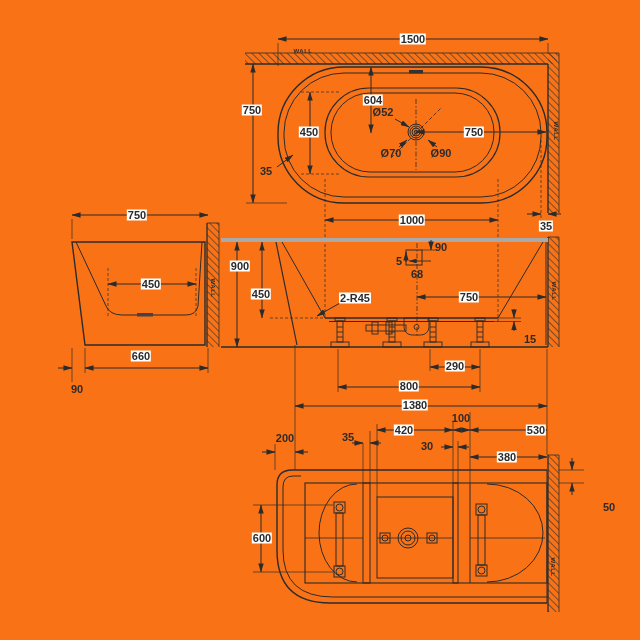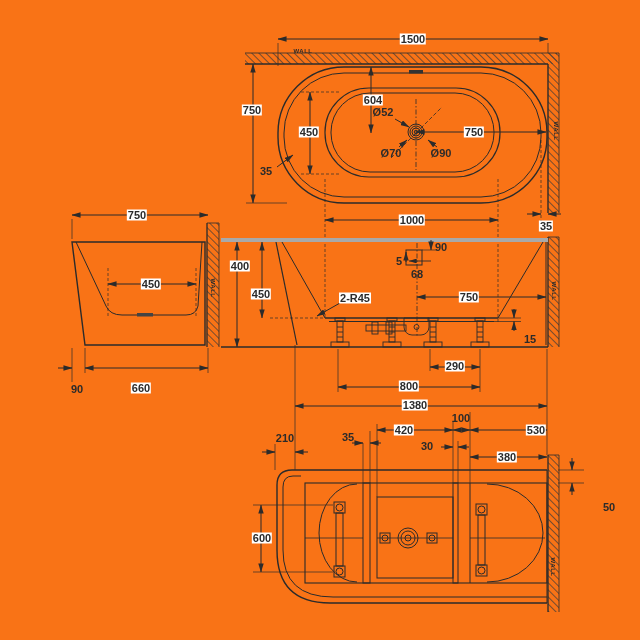--- a/index.html
+++ b/index.html
@@ -257,38 +257,38 @@
 <span class="d nobg" style="left:383px;top:112px">Ø52</span>
 <span class="d nobg" style="left:391px;top:153px">Ø70</span>
 <span class="d nobg" style="left:441px;top:153px">Ø90</span>
 <span class="d" style="left:474px;top:132px">750</span>
 <span class="d nobg" style="left:266px;top:171px">35</span>
 <span class="d" style="left:412px;top:220px">1000</span>
 <span class="d" style="left:546px;top:226px">35</span>
 
 <span class="d" style="left:137px;top:215px">750</span>
 <span class="d" style="left:151px;top:284px">450</span>
-<span class="d" style="left:141px;top:388px">660</span>
+<span class="d" style="left:141px;top:356px">660</span>
 <span class="d nobg" style="left:77px;top:389px">90</span>
 <span class="w v" style="left:213px;top:288px">WALL</span>
 
-<span class="d" style="left:240px;top:266px">400</span>
+<span class="d" style="left:240px;top:266px">900</span>
 <span class="d" style="left:261px;top:294px">450</span>
 <span class="d" style="left:355px;top:298px">2-R45</span>
 <span class="d nobg" style="left:441px;top:247px">90</span>
 <span class="d nobg" style="left:399px;top:261px">5</span>
 <span class="d nobg" style="left:417px;top:274px">68</span>
 <span class="d" style="left:469px;top:297px">750</span>
 <span class="d nobg" style="left:530px;top:339px">15</span>
 <span class="w v" style="left:554px;top:291px">WALL</span>
 <span class="d" style="left:455px;top:366px">290</span>
 <span class="d" style="left:409px;top:386px">800</span>
 
 <span class="d" style="left:415px;top:405px">1380</span>
-<span class="d nobg" style="left:285px;top:438px">210</span>
+<span class="d nobg" style="left:285px;top:438px">200</span>
 <span class="d nobg" style="left:461px;top:418px">100</span>
 <span class="d" style="left:404px;top:430px">420</span>
 <span class="d" style="left:536px;top:430px">530</span>
 <span class="d nobg" style="left:348px;top:437px">35</span>
 <span class="d nobg" style="left:427px;top:446px">30</span>
 <span class="d" style="left:507px;top:457px">380</span>
 <span class="d" style="left:262px;top:538px">600</span>
 <span class="d nobg" style="left:609px;top:507px">50</span>
 <span class="w v" style="left:553px;top:567px">WALL</span>
 </div>

